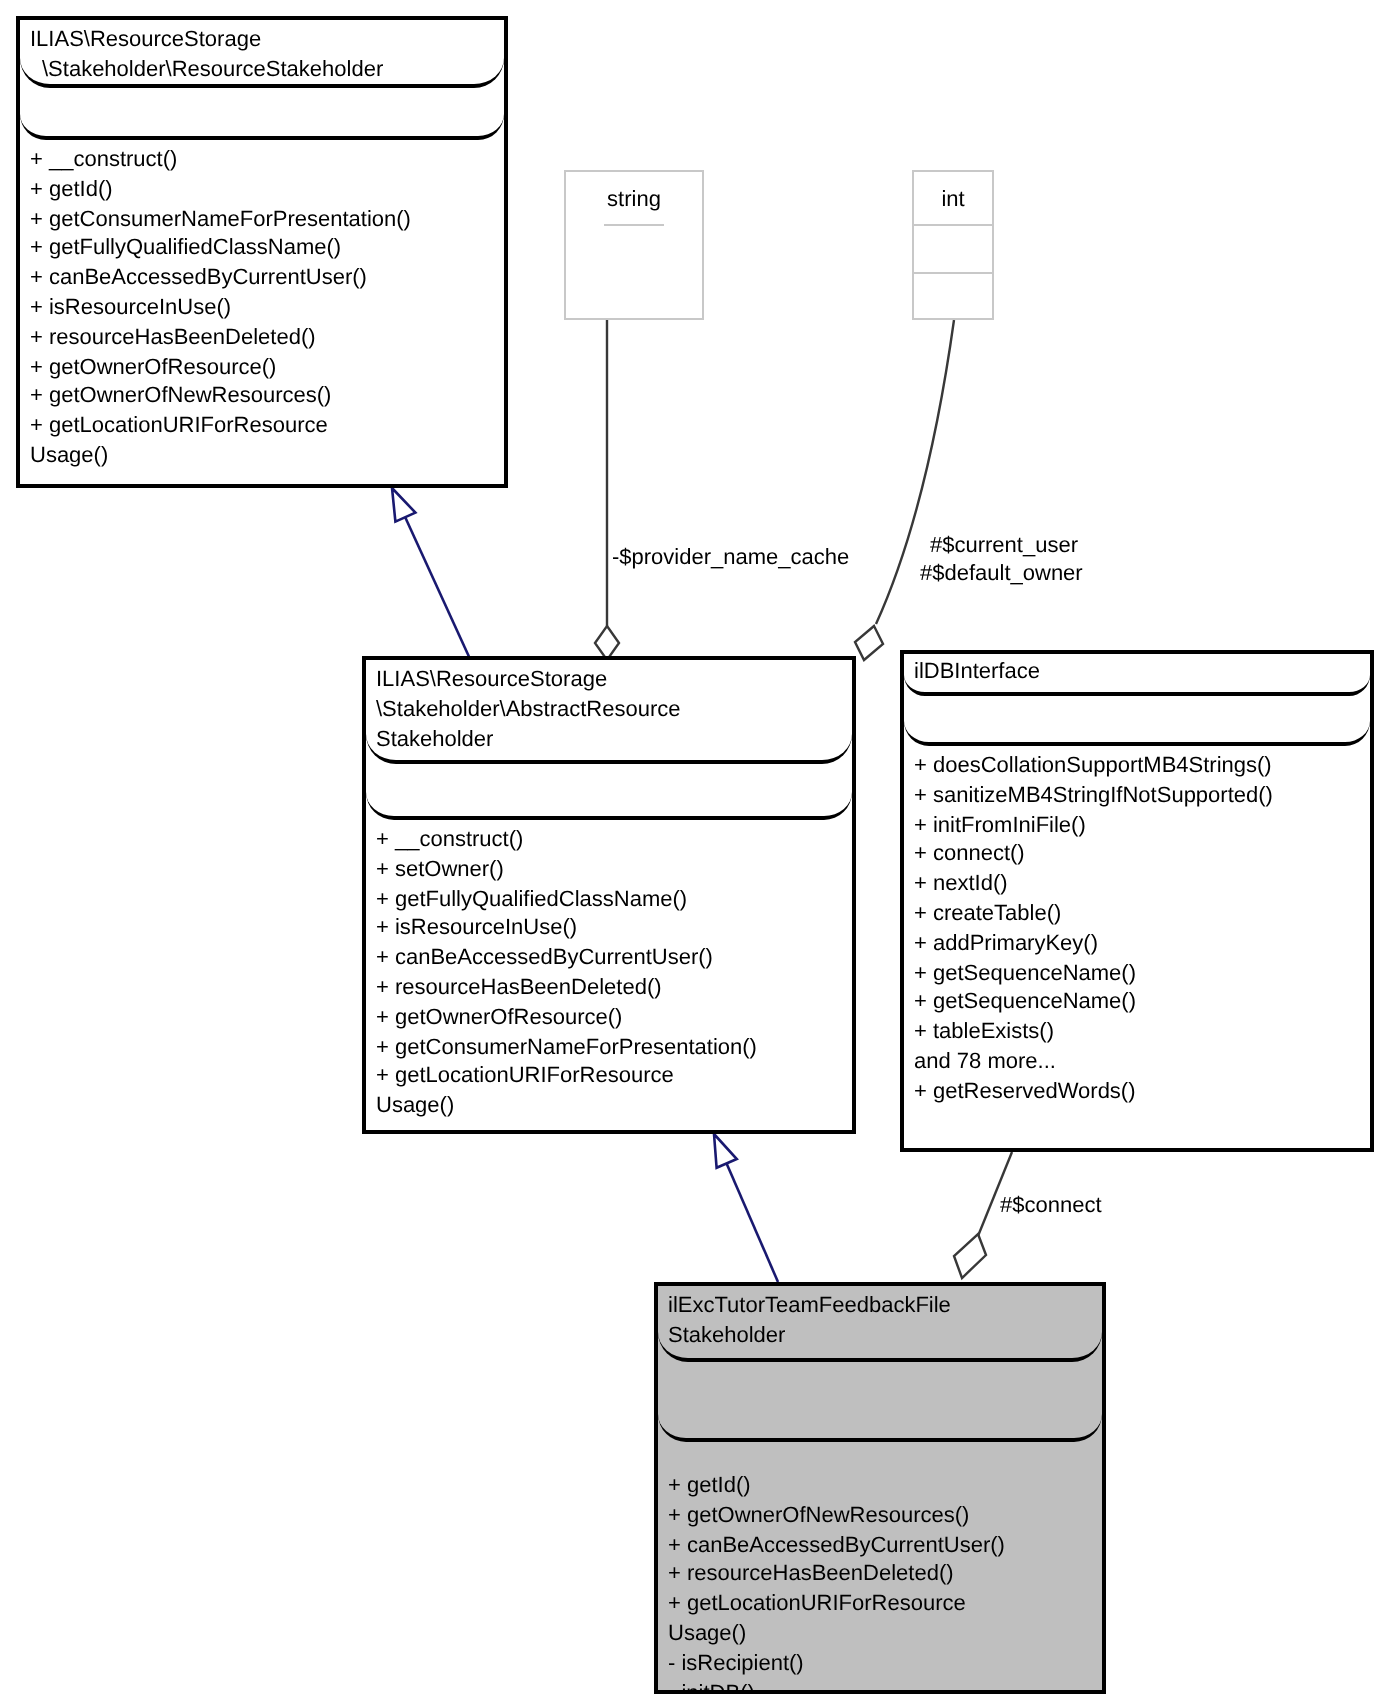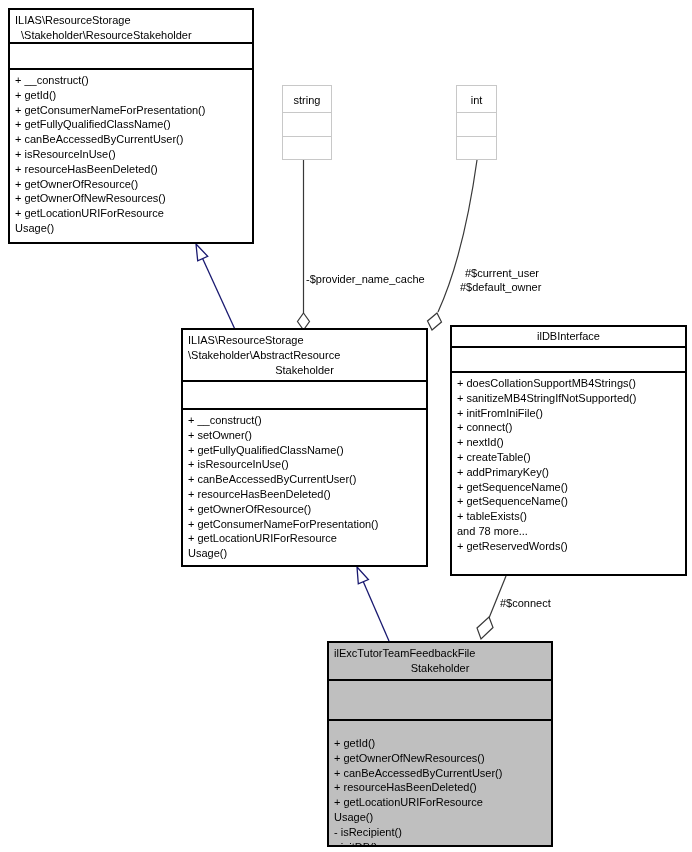--- a/index.html
+++ b/index.html
@@ -10,40 +10,40 @@
 
   svg.edges { position:absolute; left:0; top:0; width:692px; height:852px; pointer-events:none; }
   .inh { stroke:var(--inh,#191970); stroke-width:1.3; fill:none; }
   .agg { stroke:var(--agg,#383838); stroke-width:1.2; fill:none; }
   .hollow { fill:#ffffff; }
 
   .uml-box { position:absolute; display:flex; flex-direction:column;
              background:var(--boxfill,#fff); border:2px solid var(--border,#000);
              font-size:11px; }
   .uml-box .sec { flex:0 0 auto; }
-  .uml-box .title, .uml-box .attrs { border-bottom:2px solid var(--border,#000); }
+  .uml-box .title, .uml-box .attrs { border-bottom:2px solid var(--border,#000);border-radius:15px; }
   .uml-box .methods { flex:1 1 auto; overflow:hidden; padding-top:3px; }
   .title { padding-top:3px; }
   .tl { line-height:15px; padding:0 5px; white-space:pre; }
   .ml { line-height:14.8px; padding:0 5px; white-space:pre; }
-  .ctr { text-align:center; }
+  .ctr { }
 
   
   .prim { position:absolute; display:flex; flex-direction:column;
           background:#fff; border:1px solid var(--prim,#c8c8c8); font-size:11px; }
   .prim .sec { flex:1 1 0; border-bottom:1px solid var(--prim,#c8c8c8); }
   .prim .sec:last-child { border-bottom:none; }
   .prim .tl { line-height:23px; text-align:center; padding:0 2px; }
 
   
   #box1 { left:8px;   top:8px;   width:246px; height:236px; }
   #box1 .title { height:34px; }  #box1 .attrs { height:26px; }
   #box1 .tl + .tl { padding-left:11px; }
 
-  #string-box { left:282px; top:85px; width:50px; height:75px; }
+  #string-box { left:282px; top:85px; width:70px; height:75px;align-items:center; }
   #int-box    { left:456px; top:85px; width:41px; height:75px; }
 
   #box2 { left:181px; top:328px; width:247px; height:239px; }
   #box2 .title { height:52px; }  #box2 .attrs { height:28px; }
 
   #box3 { left:450px; top:325px; width:237px; height:251px; }
   #box3 .title { height:21px; padding-top:2px; }  #box3 .attrs { height:25px; }
 
   #box4 { left:327px; top:641px; width:226px; height:206px; background:var(--hl,#bfbfbf);gap:12px; }
   #box4 .title { height:38px; }  #box4 .attrs { height:28px; }

